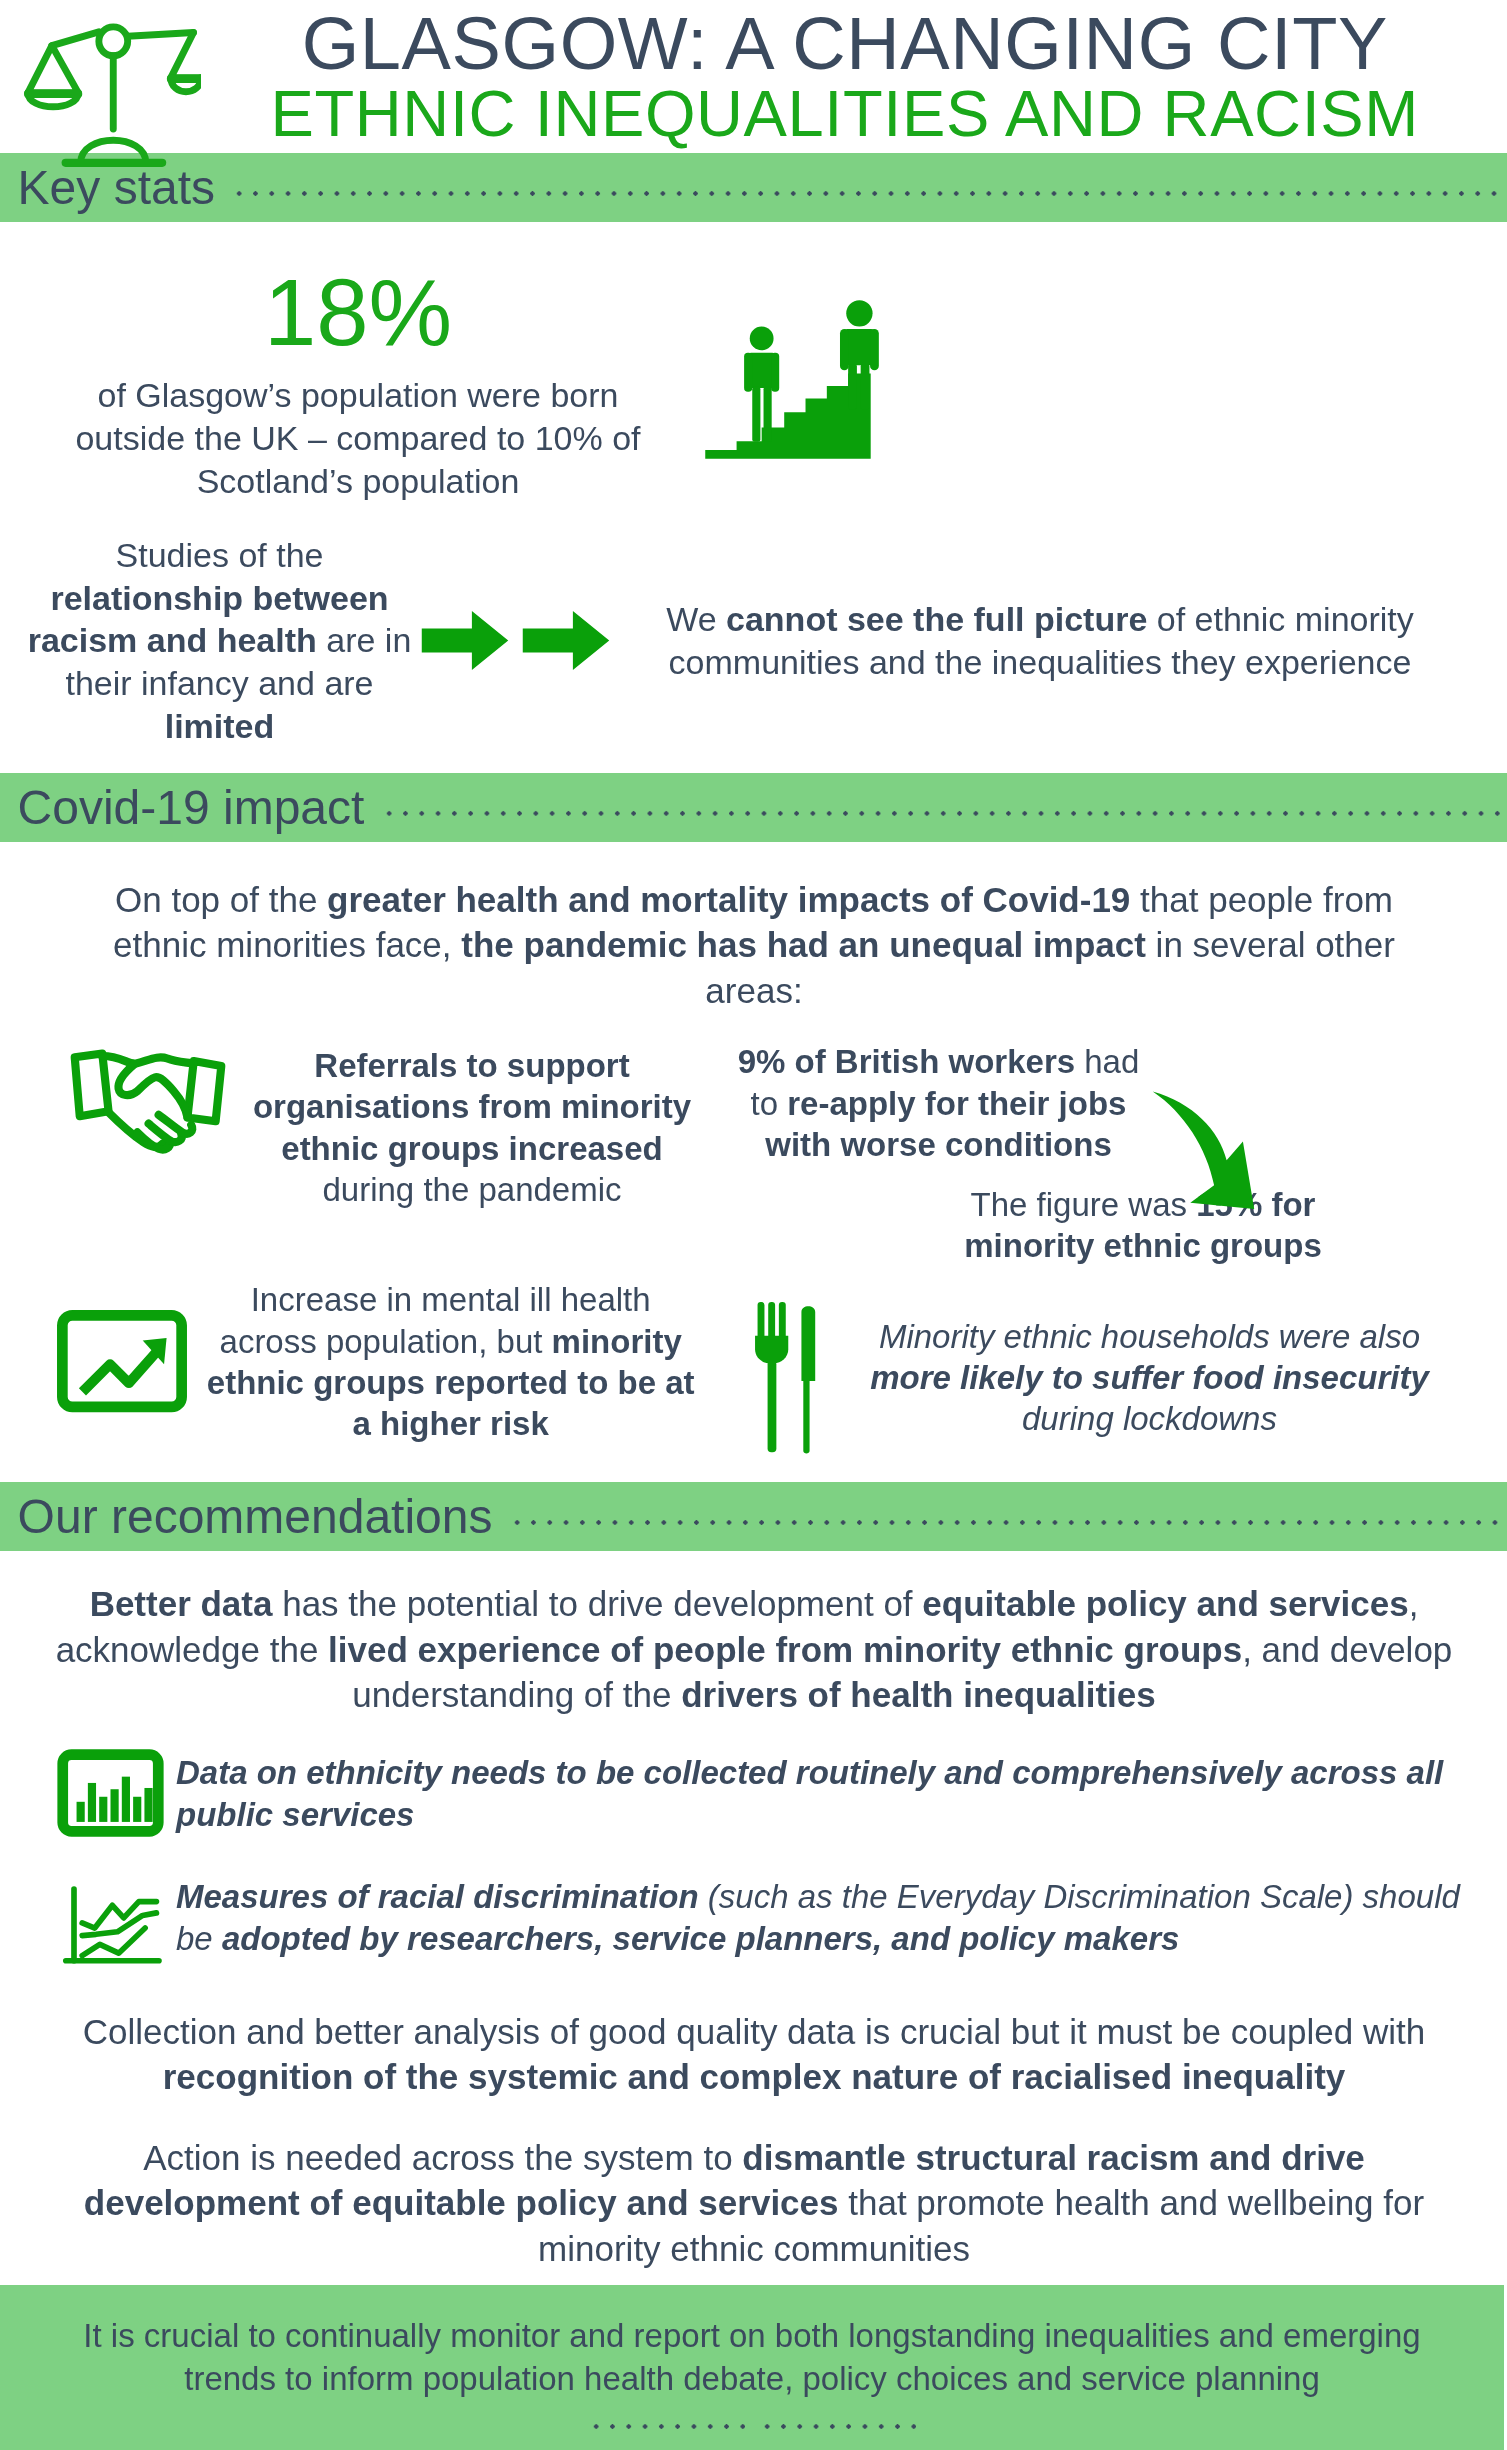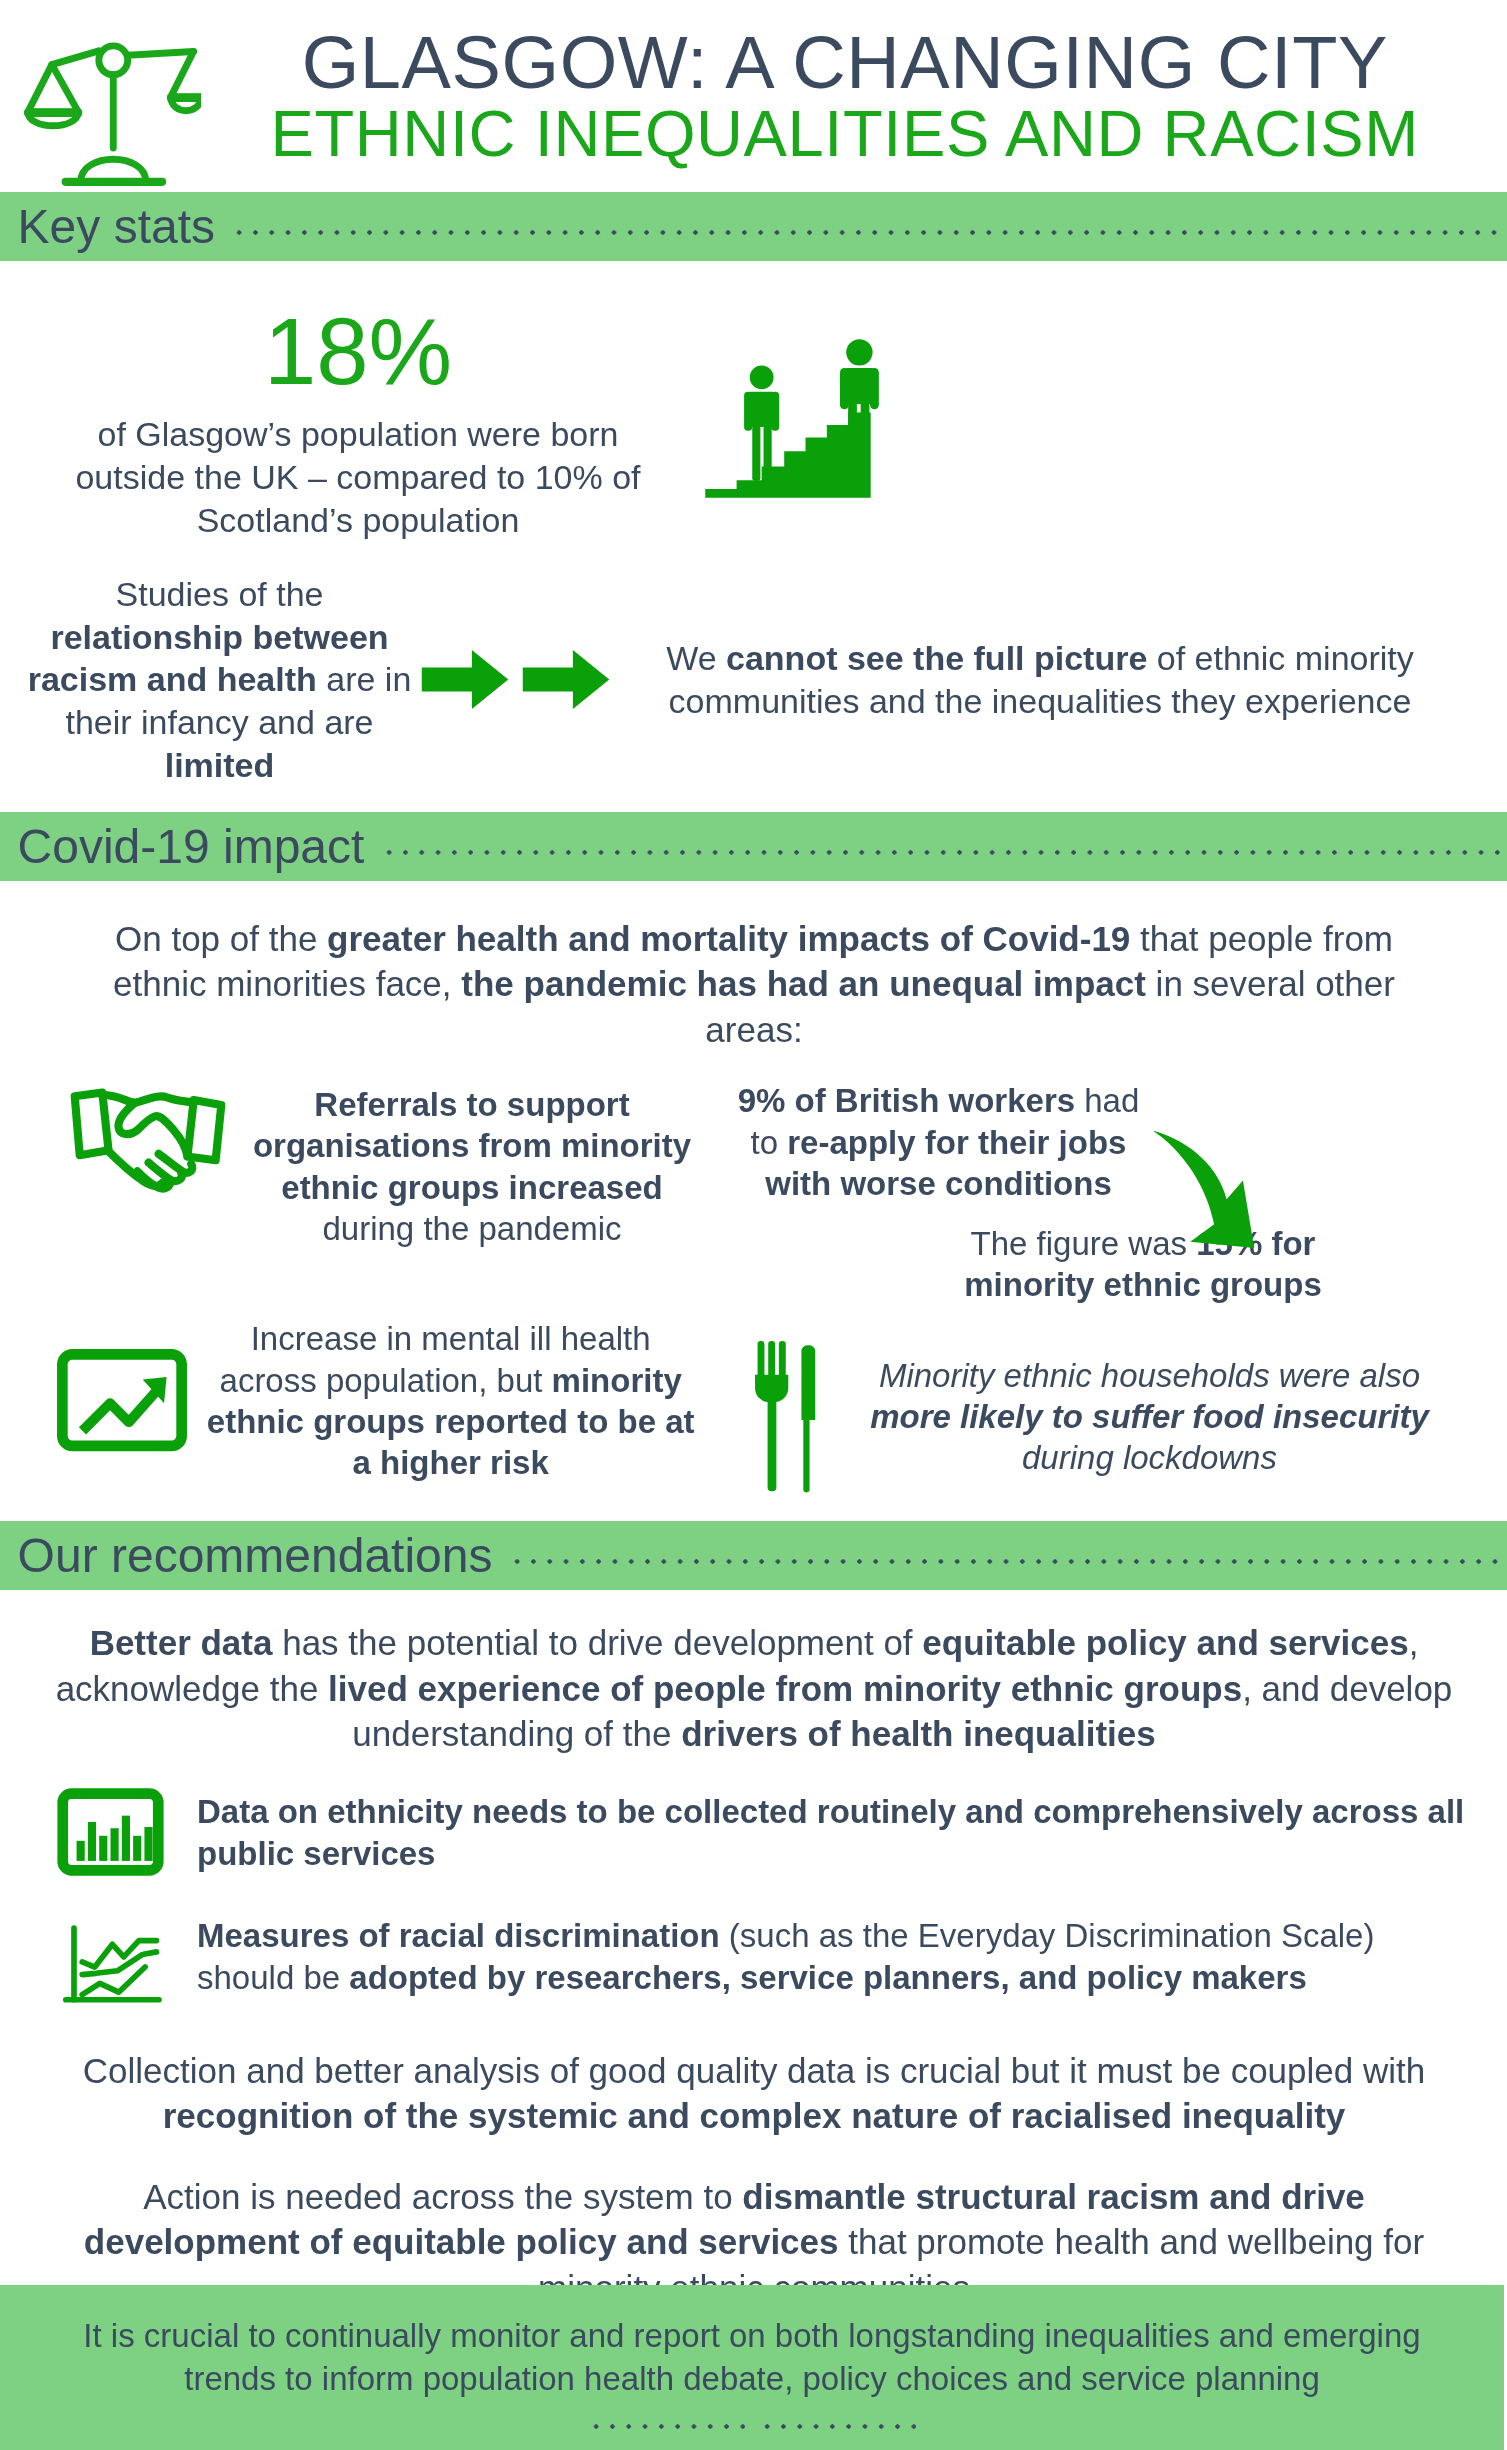--- a/index.html
+++ b/index.html
@@ -8,21 +8,21 @@
     height: 2450px;
     background: #ffffff;
     font-family: "Liberation Sans", sans-serif;
   }
   body { position: relative; overflow: hidden; }
   b, strong { font-weight: 700; }
 
   
   #header {
     position: relative;
-    height: 192px;
+    height: 153px;
     display: flex;
     align-items: center;
     padding-left: 12.6px;
   }
   #scales-icon { width: 188px; height: 182px; flex: 0 0 188px; }
   #header-titles {
     flex: 1 1 auto;
     display: flex;
     flex-direction: column;
     align-items: center;
@@ -209,22 +209,23 @@
   #rec-intro {
     font-size: 35px;
     color: #3b4a5e;
     line-height: 1.3;
     text-align: center;
     padding: 30px 38px 0 38px;
   }
   .rec-item {
     display: flex;
     align-items: center;
-    gap: 33px;
+    gap: 12px;
     padding: 0 38px 0 57px;
+    font-style: italic;
   }
   #rec-item-1 { margin-top: 31px; }
   #rec-item-2 { margin-top: 26px; }
   .rec-item-text {
     font-size: 33px;
     color: #3b4a5e;
     line-height: 1.27;
     flex: 1 1 auto;
   }
   .rec-para {

